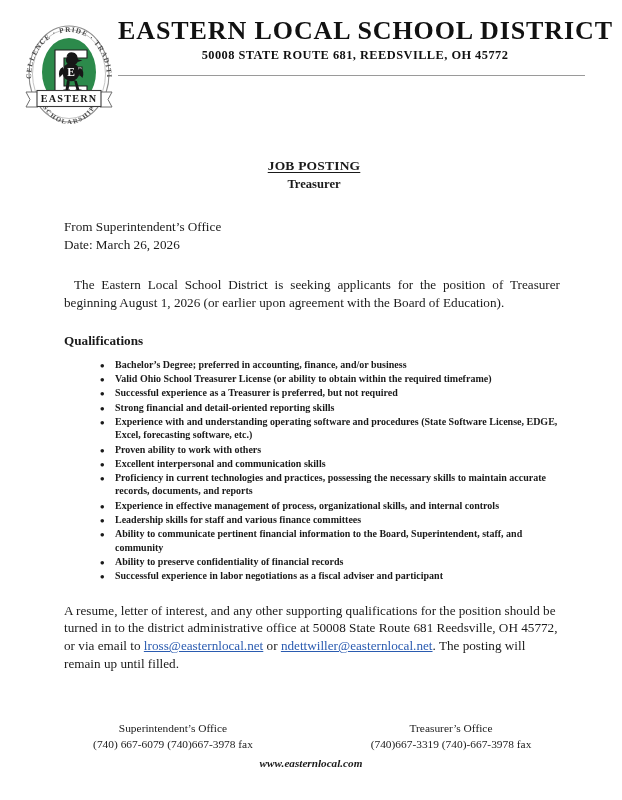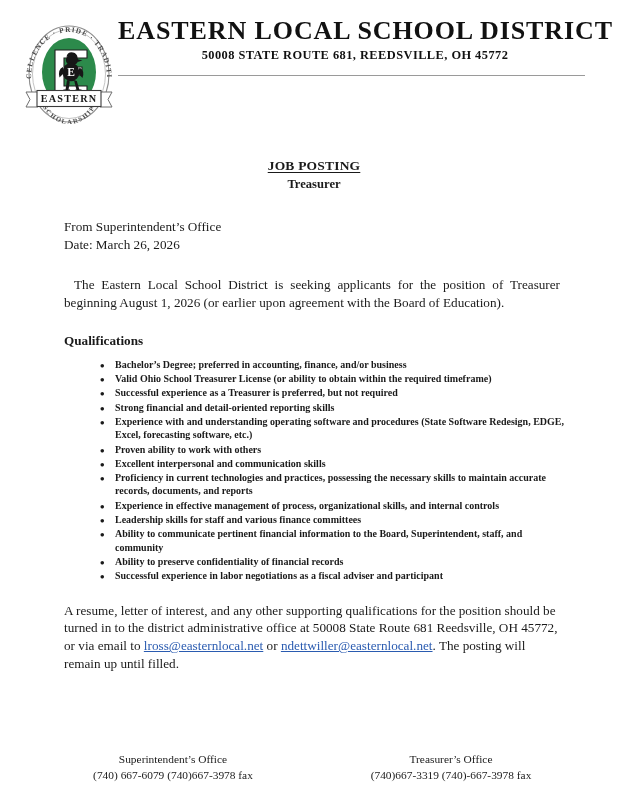--- a/index.html
+++ b/index.html
@@ -156,21 +156,21 @@
   .email-link {
     color: #2a5bb0;
     text-decoration: underline;
   }
 
   
   .doc-footer {
     position: absolute;
     left: 0;
     right: 0;
-    bottom: 17px;
+    bottom: 29px;
     font-size: 11.4px;
     line-height: 1.35;
   }
   .footer-cols {
     display: flex;
     justify-content: space-between;
     padding: 0 56px 0 58px;
   }
   .footer-col { text-align: center; }
   .footer-col.left { width: 230px; }
@@ -258,21 +258,21 @@
 
     <p class="intro-paragraph">The Eastern Local School District is seeking applicants for the position of Treasurer beginning August 1, 2026 (or earlier upon agreement with the Board of Education).</p>
 
     <div class="section-heading">Qualifications</div>
 
     <ul class="qual-list" id="qual-list">
         <li>Bachelor’s Degree; preferred in accounting, finance, and/or business</li>
         <li>Valid Ohio School Treasurer License (or ability to obtain within the required timeframe)</li>
         <li>Successful experience as a Treasurer is preferred, but not required</li>
         <li>Strong financial and detail-oriented reporting skills</li>
-        <li>Experience with and understanding operating software and procedures (State Software Redesign, EDGE, Excel, forecasting software, etc.)</li>
+        <li>Experience with and understanding operating software and procedures (State Software License, EDGE, Excel, forecasting software, etc.)</li>
         <li>Proven ability to work with others</li>
         <li>Excellent interpersonal and communication skills</li>
         <li>Proficiency in current technologies and practices, possessing the necessary skills to maintain accurate records, documents, and reports</li>
         <li>Experience in effective management of process, organizational skills, and internal controls</li>
         <li>Leadership skills for staff and various finance committees</li>
         <li>Ability to communicate pertinent financial information to the Board, Superintendent, staff, and community</li>
         <li>Ability to preserve confidentiality of financial records</li>
         <li>Successful experience in labor negotiations as a fiscal adviser and participant</li>
       </ul>
 
@@ -283,15 +283,16 @@
     <div class="footer-cols">
       <div class="footer-col left">
         <span class="footer-office">Superintendent’s Office</span>
         <span class="footer-phones">(740) 667-6079  (740)667-3978 fax</span>
       </div>
       <div class="footer-col right">
         <span class="footer-office">Treasurer’s Office</span>
         <span class="footer-phones">(740)667-3319  (740)-667-3978 fax</span>
       </div>
     </div>
+    <div class="footer-web">www.easternlocal.com</div>
   </div>
 
 </div>
 
 </body></html>

